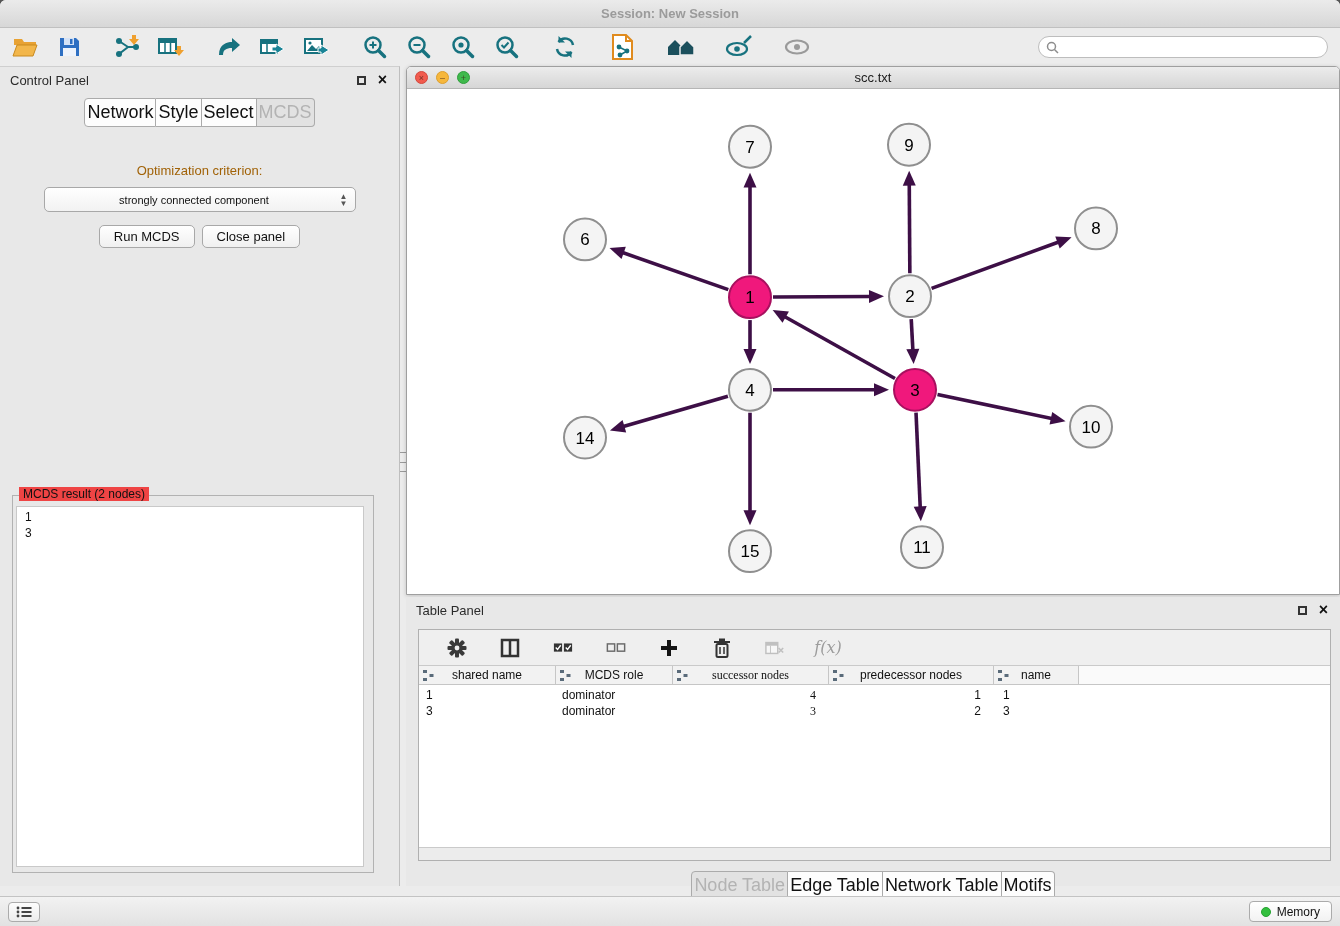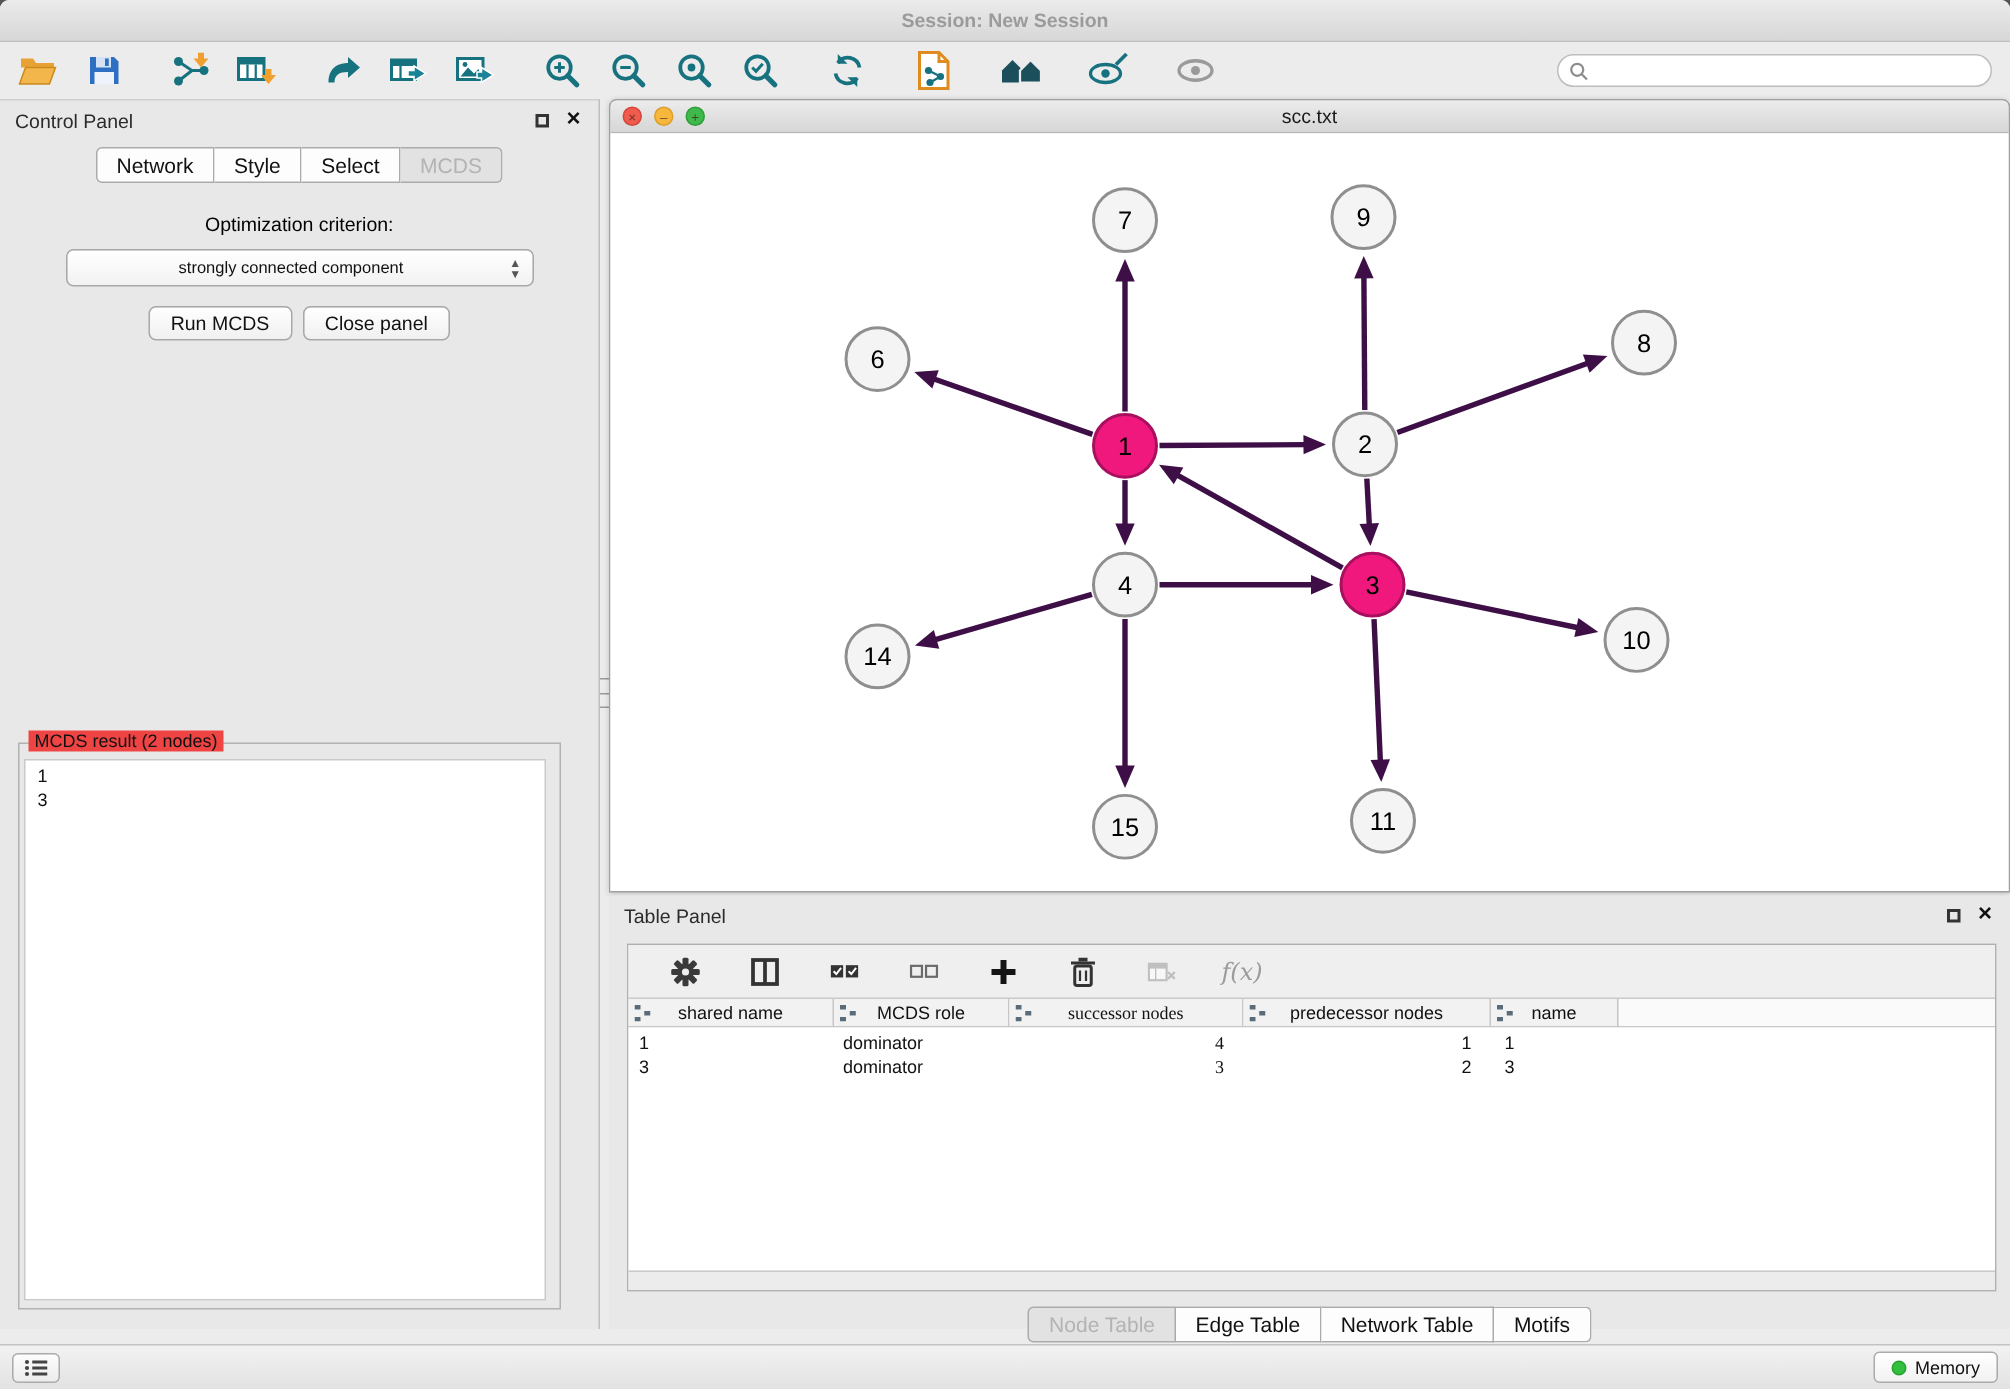--- a/index.html
+++ b/index.html
@@ -18,25 +18,25 @@
   .search-box{position:absolute;right:12px;top:7px;width:290px;height:22px;border:1px solid #bdbdbd;border-radius:12px;background:#fff;display:flex;align-items:center;padding-left:7px;}
   .search-box input{border:none;outline:none;flex:1;font-size:12px;background:transparent;margin-left:5px;font-family:"Liberation Sans",sans-serif;}
 
   
   .control-panel{position:absolute;left:0;top:66px;width:400px;height:820px;background:#e8e8e8;border-right:1px solid #bebebe;border-top:1px solid #cfcfcf;}
   .panel-header{height:26px;display:flex;align-items:center;padding:0 12px 0 10px;}
   .panel-header .ph-title{font-size:13px;color:#2b2b2b;flex:1;}
   .float-icon{width:9px;height:9px;border:2px solid #333;margin-right:12px;}
   .close-x{font-size:16px;font-weight:bold;color:#111;line-height:14px;}
   .seg{display:flex;justify-content:center;margin-top:5px;}
-  .seg .tab{background:#fdfdfd;border:1px solid #ababab;border-left:none;padding:3px 13px;font-size:14px;color:#111;cursor:default;}
+  .seg .tab{background:#fdfdfd;border:1px solid #ababab;border-left:none;padding:3px 2px;font-size:18px;color:#111;cursor:default;}
   .seg .tab:first-child{border-left:1px solid #ababab;border-radius:4px 0 0 4px;}
   .seg .tab:last-child{border-radius:0 4px 4px 0;}
   .seg .tab.active{background:#e2e2e2;color:#b3b3b3;}
-  .opt-label{text-align:center;font-size:13px;color:#000000;margin-top:20px;}
+  .opt-label{text-align:center;font-size:13px;color:#a16207;margin-top:36px;}
   .dropdown{width:312px;height:25px;margin:9px auto 0;background:linear-gradient(#ffffff,#f2f2f2);border:1px solid #a8a8a8;border-radius:5px;display:flex;align-items:center;padding-left:9px;}
   .dropdown .dd-value{font-size:11px;color:#111;flex:1;text-align:center;}
   .dd-stepper{width:18px;display:flex;flex-direction:column;align-items:center;justify-content:center;margin-right:2px;color:#555;}
   .dd-stepper span{font-size:8px;line-height:7px;}
   .btn-row{display:flex;justify-content:center;gap:7px;margin-top:13px;}
   .mac-btn{background:linear-gradient(#ffffff,#f0f0f0);border:1px solid #a8a8a8;border-radius:5px;padding:3px 14px;font-size:13px;color:#111;cursor:default;}
   .result-box{position:absolute;left:12px;top:428px;width:362px;height:378px;border:1px solid #b2b2b2;}
   .result-legend{position:absolute;top:-9px;left:6px;background:#ef4444;padding:0 4px;font-size:12px;color:#111;}
   .result-list{position:absolute;left:3px;top:10px;right:9px;bottom:5px;background:#fff;border:1px solid #c9c9c9;overflow:hidden;padding-top:2px;}
   .result-item{font-size:12px;color:#111;padding-left:8px;line-height:16px;}

